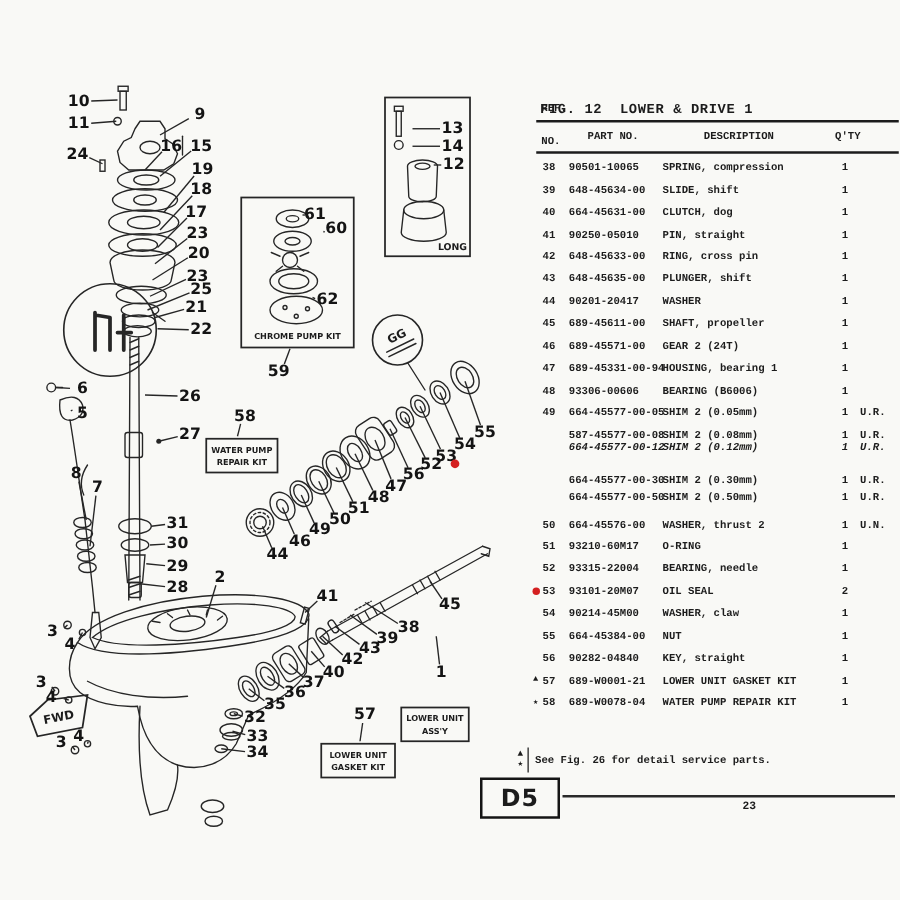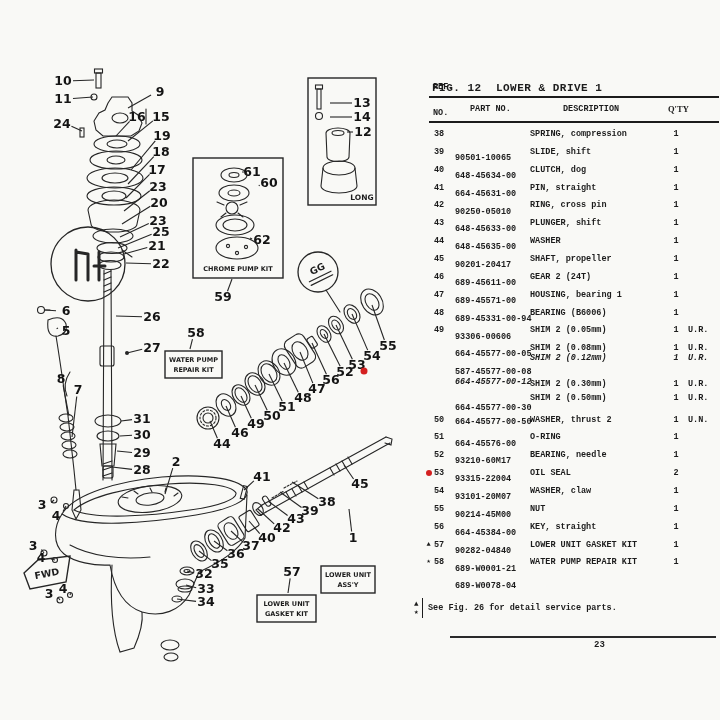--- a/index.html
+++ b/index.html
@@ -5,27 +5,27 @@
   html,body{margin:0;padding:0;}
   .page{position:relative;width:720px;height:720px;background:#f9f9f6;overflow:hidden;
         font-family:"Liberation Mono",monospace;color:#1c1c1c;}
   svg text{font-family:"DejaVu Sans",sans-serif;}
   .tbl{position:absolute;left:425px;top:70px;width:295px;height:590px;}
   .tbl-title{position:absolute;left:7px;top:12px;font-size:11px;font-weight:700;letter-spacing:.5px;white-space:pre;}
   .rule1{position:absolute;left:4px;top:26px;width:290px;height:2px;background:#1c1c1c;}
   .rule2{position:absolute;left:4px;top:51px;width:290px;height:1.5px;background:#1c1c1c;}
   .hdr{position:absolute;font-size:8.5px;font-weight:700;white-space:pre;}
   .h-ref1{left:8px;top:12px;} .h-ref2{left:8px;top:38px;}
-  .h-part{left:45px;top:34px;} .h-desc{left:138px;top:34px;text-align:center;} .h-qty{left:243px;top:34px;font-family:Liberation Serif, serif;}
+  .h-part{left:45px;top:34px;} .h-desc{left:138px;top:34px;text-align:center;} .h-qty{left:243px;top:34px;}
   .rows{position:absolute;left:0;top:56px;width:295px;}
   .prow{position:absolute;left:0;width:295px;height:17.85px;font-size:8.5px;font-weight:700;white-space:pre;}
   .prow span{position:absolute;top:3px;}
   .c-mark{left:-1px;width:9px;text-align:center;font-size:7px;}
   .c-mark .reddot{display:inline-block;width:6px;height:6px;border-radius:50%;background:#d42020;margin-top:2px;}
-  .c-ref{left:9px;} .c-part{left:30px;margin-top:24px;} .c-desc{left:105px;} .c-qty{left:245px;width:12px;text-align:center;} .c-note{left:263px;}
+  .c-ref{left:9px;} .c-part{left:30px;} .c-desc{left:105px;} .c-qty{left:245px;width:12px;text-align:center;} .c-note{left:263px;}
   .footnote{position:absolute;left:-11px;top:528px;display:flex;align-items:center;font-size:8.5px;font-weight:700;}
   .fn-marks{display:flex;flex-direction:column;line-height:8px;font-size:7.5px;margin-right:3px;}
   .fn-bar{width:1.5px;height:20px;background:#1c1c1c;margin-right:5px;}
   .d5box{position:absolute;left:384px;top:622px;width:60px;height:29px;border:2.5px solid #151515;
          display:flex;align-items:center;justify-content:center;font-size:19px;font-weight:700;
          font-family:"DejaVu Sans",sans-serif;background:#f9f9f6;letter-spacing:1px;}
   .botline{position:absolute;left:450px;top:636px;width:266px;height:1.5px;background:#2a2a2a;}
   .pagenum{position:absolute;left:594px;top:640px;font-size:9px;font-weight:700;}
 </style>
 </head>
@@ -413,16 +413,17 @@
     <div class="footnote">
       <div class="fn-marks">
         <span>▲</span>
         <span>★</span>
       </div>
       <div class="fn-bar"></div>
       <div class="fn-text">See Fig. 26 for detail service parts.</div>
     </div>
   </div>
 
+  <div class="d5box">D5</div>
   <div class="botline"></div>
   <div class="pagenum">23</div>
 
 </div>
 
 </body></html>

